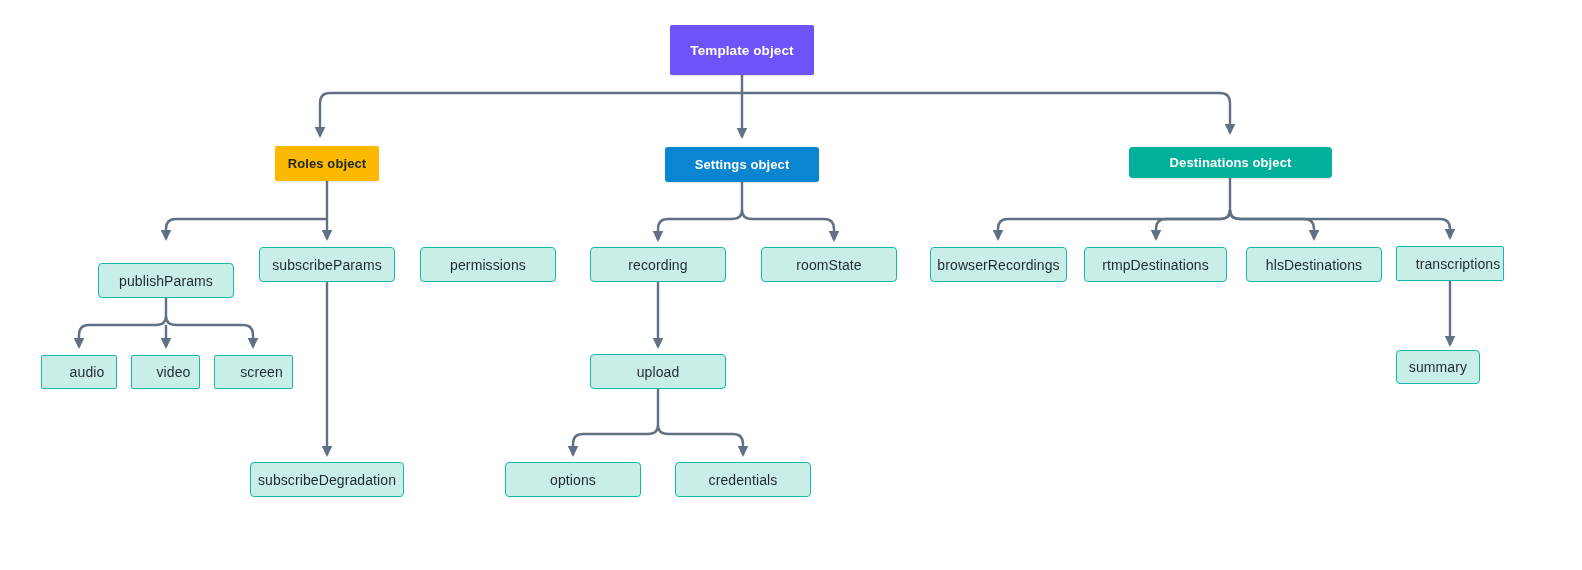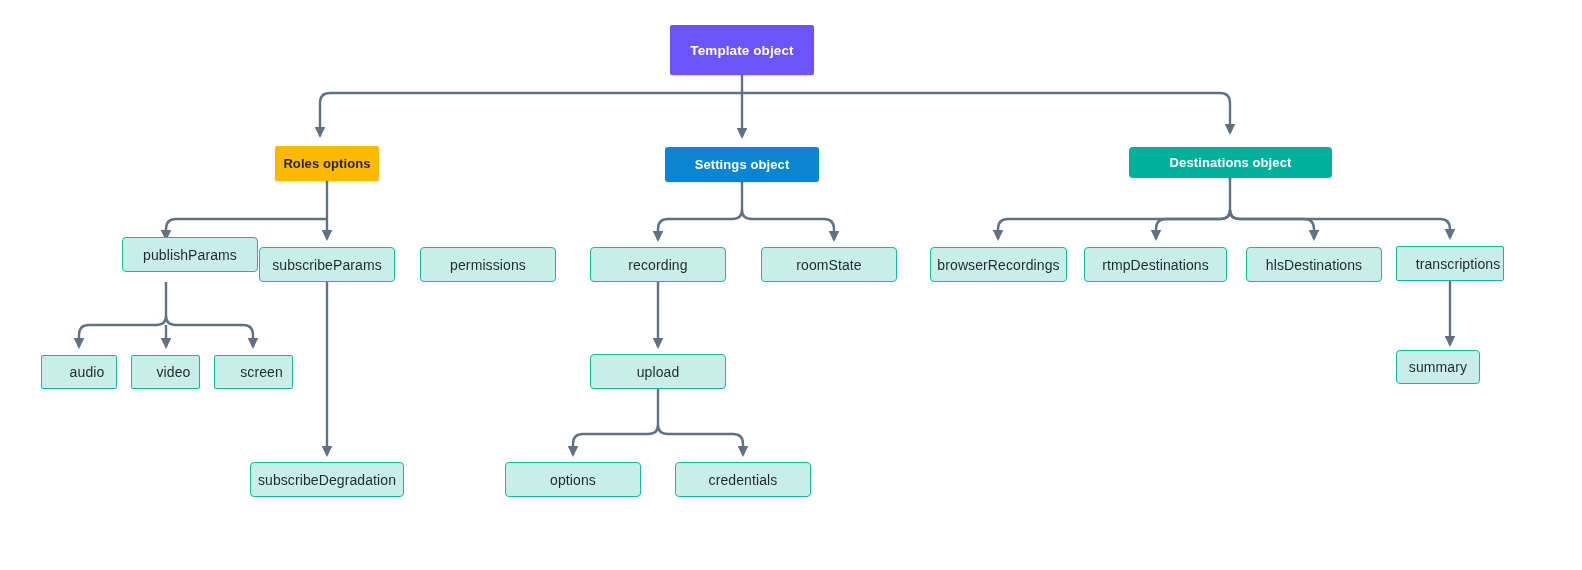--- a/index.html
+++ b/index.html
@@ -123,32 +123,32 @@
 
       <path d="M 1450 281 L 1450 345" marker-end="url(#arrow)"></path>
     </g>
   </svg>
 
   <div class="node node-root" style="left:670px; top:25px; width:144px; height:50px;">
     <span>Template object</span>
   </div>
 
   <div class="node node-roles" style="left:275px; top:146px; width:104px; height:35px;">
-    <span>Roles options</span>
+    <span>Roles object</span>
   </div>
 
   <div class="node node-settings" style="left:665px; top:147px; width:154px; height:35px;">
     <span>Settings object</span>
   </div>
 
   <div class="node node-destinations" style="left:1129px; top:147px; width:203px; height:31px;">
     <span>Destinations object</span>
   </div>
 
-  <div class="node node-leaf" style="left:98px; top:237px; width:136px; height:35px;margin-left:24px;">
+  <div class="node node-leaf" style="left:98px; top:263px; width:136px; height:35px;">
     <span>publishParams</span>
   </div>
 
   <div class="node node-leaf" style="left:259px; top:247px; width:136px; height:35px;">
     <span>subscribeParams</span>
   </div>
 
   <div class="node node-leaf" style="left:420px; top:247px; width:136px; height:35px;">
     <span>permissions</span>
   </div>

